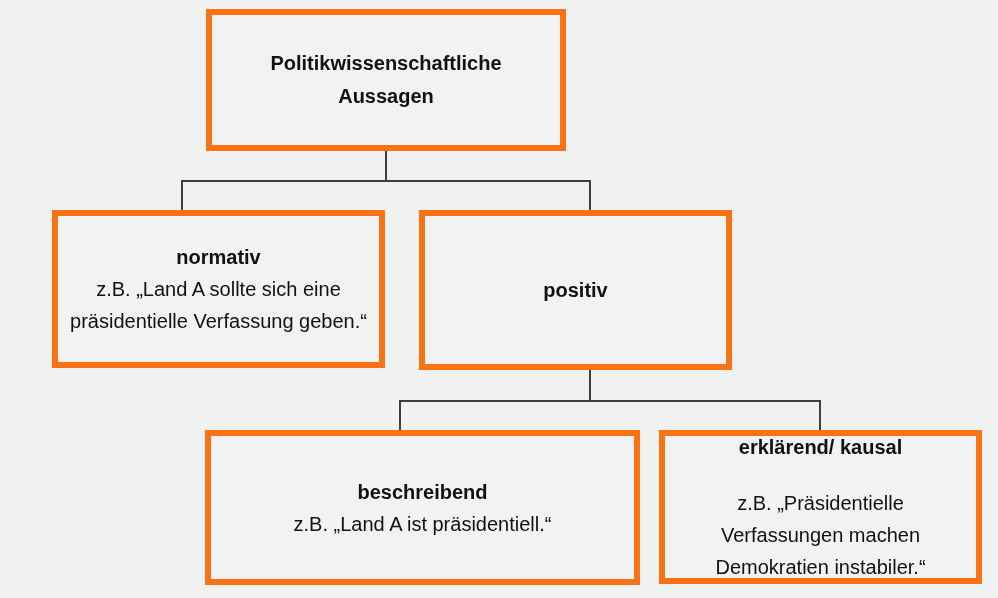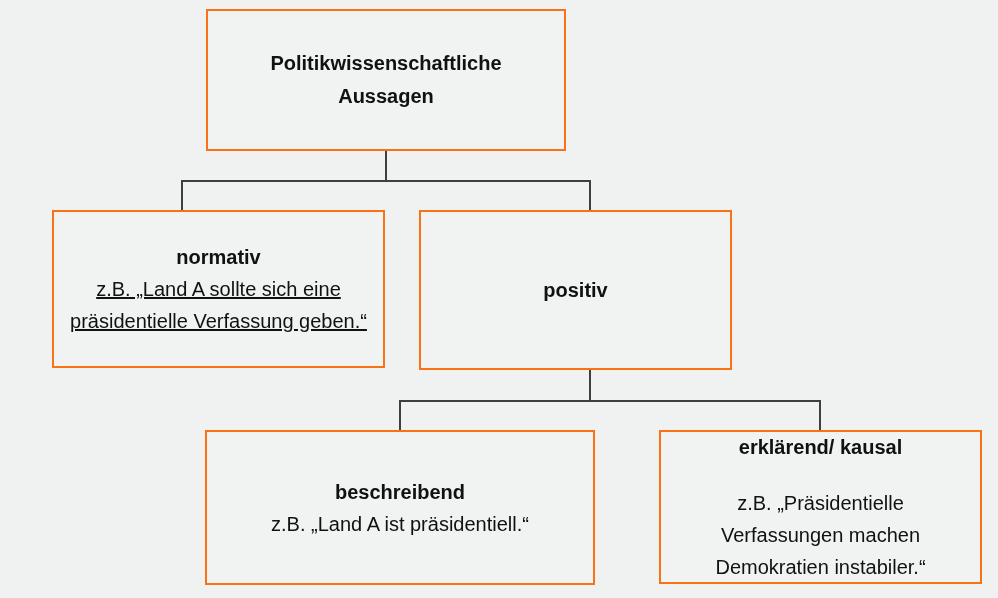--- a/index.html
+++ b/index.html
@@ -11,21 +11,21 @@
     width: 998px;
     height: 598px;
     background: #f0f1f1;
     font-family: "Liberation Sans", sans-serif;
     color: #111111;
     overflow: hidden;
   }
   .node {
     position: absolute;
     box-sizing: border-box;
-    border: 2px solid #f97316;
+    border: 6px solid #f97316;
     background: #f1f2f2;
     display: flex;
     flex-direction: column;
     align-items: center;
     justify-content: center;
     text-align: center;
     padding: 6px 10px;
   }
   .node-title {
     font-weight: bold;
@@ -43,33 +43,33 @@
     max-width: 280px;
   }
   .connector {
     position: absolute;
     background: #3f3f3f;
   }
   
   #node-root        { left: 206px; top:   9px; width: 360px; height: 142px; }
   #node-normativ    { left:  16px; top: 210px; width: 333px; height: 158px; margin-left: 36px; }
   #node-positiv     { left: 419px; top: 210px; width: 313px; height: 160px; }
-  #node-beschreibend{ left: 205px; top: 430px; width: 390px; height: 155px; }
+  #node-beschreibend{ left: 205px; top: 430px; width: 435px; height: 155px; }
   #node-erklaerend  { left: 659px; top: 430px; width: 323px; height: 154px; }
   
   #conn-v-root      { left: 385px; top: 151px; width:   2px; height: 31px; }
   #conn-h-level1    { left: 181px; top: 180px; width: 410px; height:  2px; }
   #conn-v-normativ  { left: 181px; top: 180px; width:   2px; height: 30px; }
   #conn-v-positiv-t { left: 589px; top: 180px; width:   2px; height: 30px; }
   #conn-v-positiv-b { left: 589px; top: 370px; width:   2px; height: 32px; }
   #conn-h-level2    { left: 399px; top: 400px; width: 422px; height:  2px; }
   #conn-v-beschr    { left: 399px; top: 400px; width:   2px; height: 30px; }
   #conn-v-erkl      { left: 819px; top: 400px; width:   2px; height: 30px; }
   
-  #node-normativ .node-example   { max-width: 320px; text-decoration: underline; }
+  #node-normativ .node-example   { max-width: 320px; }
   #node-erklaerend .node-example { max-width: 290px; margin-top: 24px; }
 </style>
 </head>
 <body>
 
 <div id="canvas">
 
   <div class="node" id="node-root">
     <div class="root-title">Politikwissenschaftliche Aussagen</div>
   </div>

